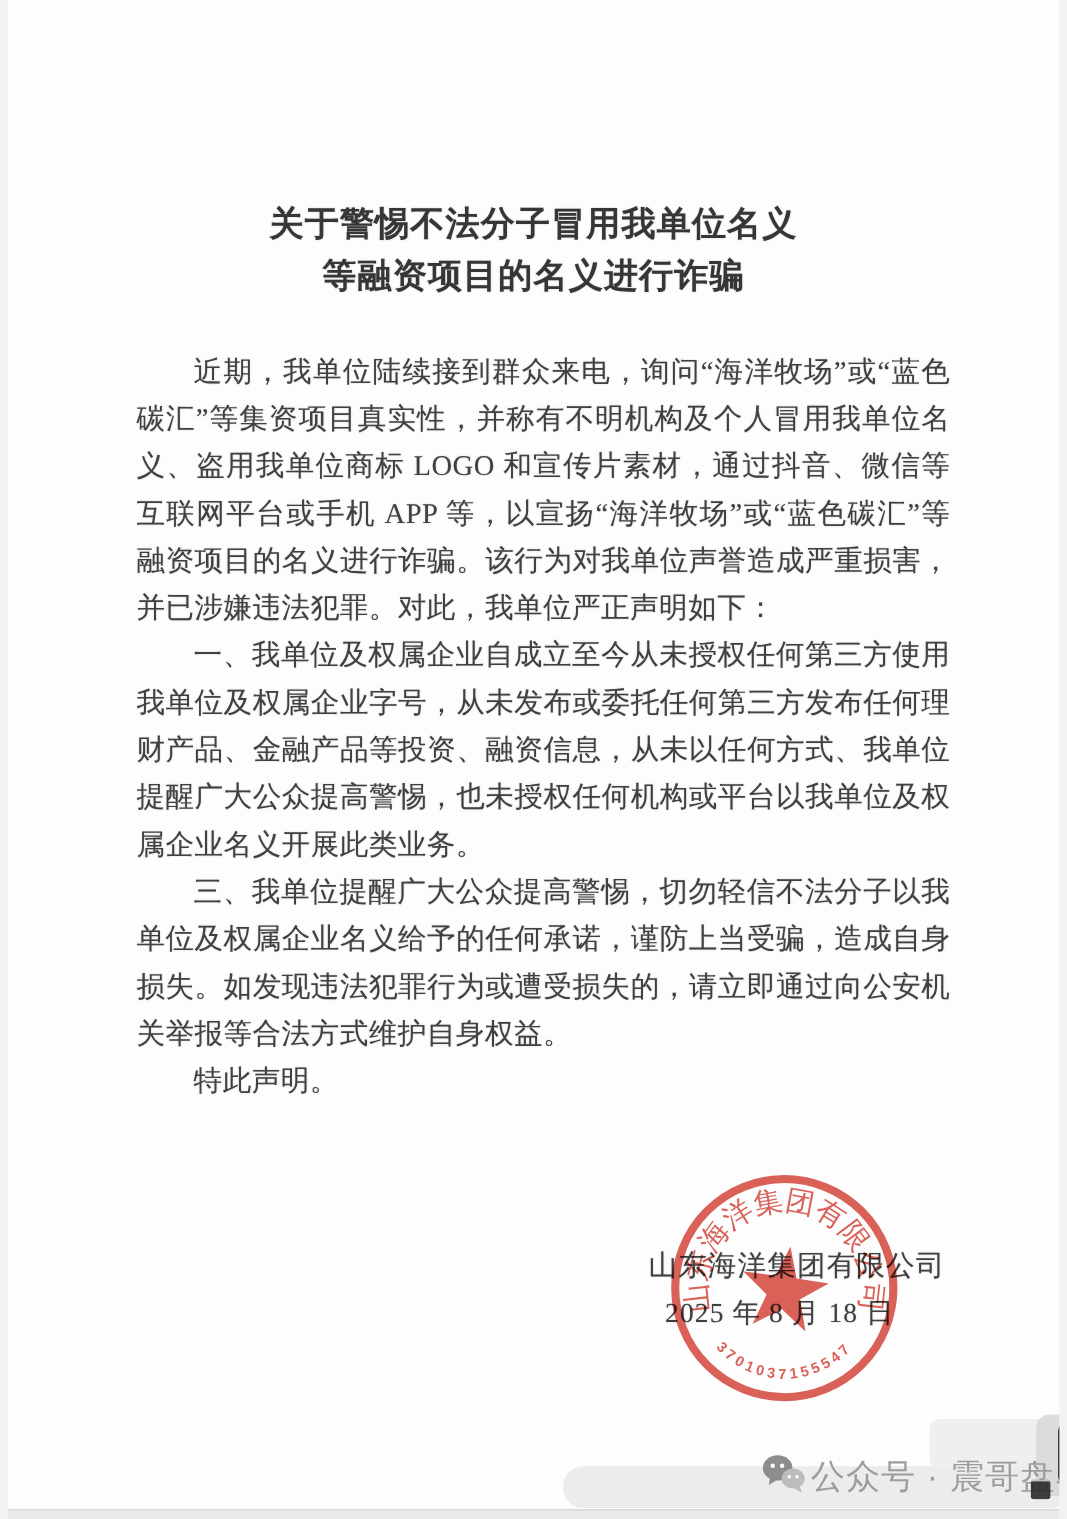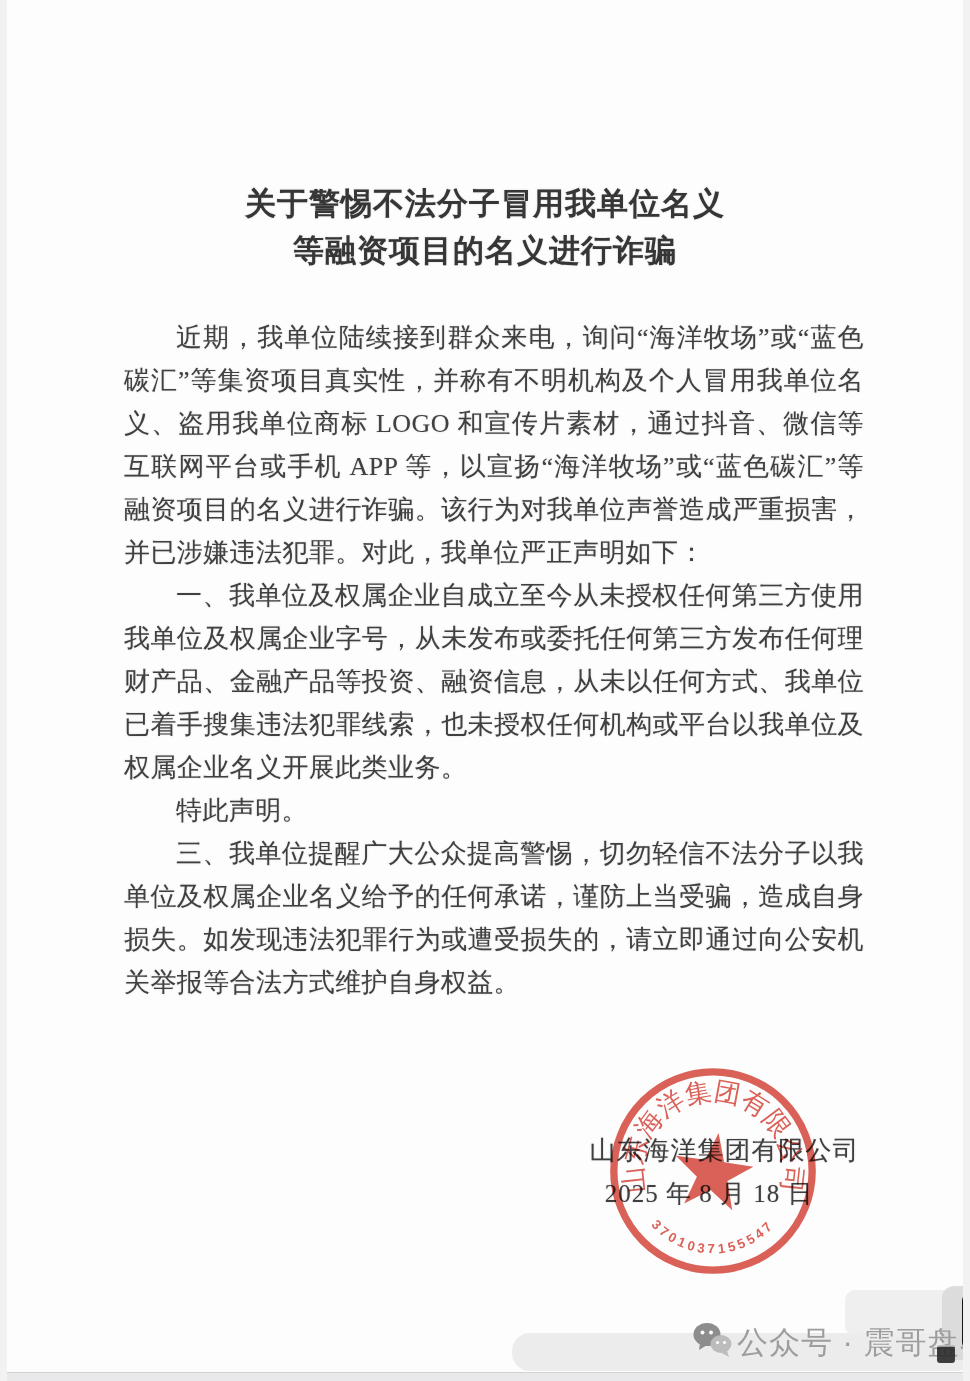--- a/index.html
+++ b/index.html
@@ -92,23 +92,23 @@
 
 <div class="page">
 
   <div class="doc-title">
     <div>关于警惕不法分子冒用我单位名义</div>
     <div>等融资项目的名义进行诈骗</div>
   </div>
 
   <div class="doc-body">
     <p>近期，我单位陆续接到群众来电，询问“海洋牧场”或“蓝色碳汇”等集资项目真实性，并称有不明机构及个人冒用我单位名义、盗用我单位商标 LOGO 和宣传片素材，通过抖音、微信等互联网平台或手机 APP 等，以宣扬“海洋牧场”或“蓝色碳汇”等融资项目的名义进行诈骗。该行为对我单位声誉造成严重损害，并已涉嫌违法犯罪。对此，我单位严正声明如下：</p>
-    <p>一、我单位及权属企业自成立至今从未授权任何第三方使用我单位及权属企业字号，从未发布或委托任何第三方发布任何理财产品、金融产品等投资、融资信息，从未以任何方式、我单位已着手搜集违法犯罪线索，也未授权任何机构或平台以我单位及权属企业名义开展此类业务。</p>
+    <p>一、我单位及权属企业自成立至今从未授权任何第三方使用我单位及权属企业字号，从未发布或委托任何第三方发布任何理财产品、金融产品等投资、融资信息，从未以任何方式、我单位提醒广大公众提高警惕，也未授权任何机构或平台以我单位及权属企业名义开展此类业务。</p>
+    <p>三、我单位提醒广大公众提高警惕，切勿轻信不法分子以我单位及权属企业名义给予的任何承诺，谨防上当受骗，造成自身损失。如发现违法犯罪行为或遭受损失的，请立即通过向公安机关举报等合法方式维护自身权益。</p>
     <p>特此声明。</p>
-    <p>三、我单位提醒广大公众提高警惕，切勿轻信不法分子以我单位及权属企业名义给予的任何承诺，谨防上当受骗，造成自身损失。如发现违法犯罪行为或遭受损失的，请立即通过向公安机关举报等合法方式维护自身权益。</p>
   </div>
 
   <div class="sig-company">山东海洋集团有限公司</div>
   <div class="sig-date">2025 年 8 月 18 日</div>
 
   <svg class="seal" viewBox="0 0 220 220" aria-hidden="true">
     <defs>
       <path id="sealArcTop" d="M 41.1 131.1 A 72 72 0 1 1 178.9 131.1" fill="none"></path>
       <path id="sealArcBottom" d="M 33.9 145.5 A 84 84 0 0 0 186.1 145.5" fill="none"></path>
     </defs>

